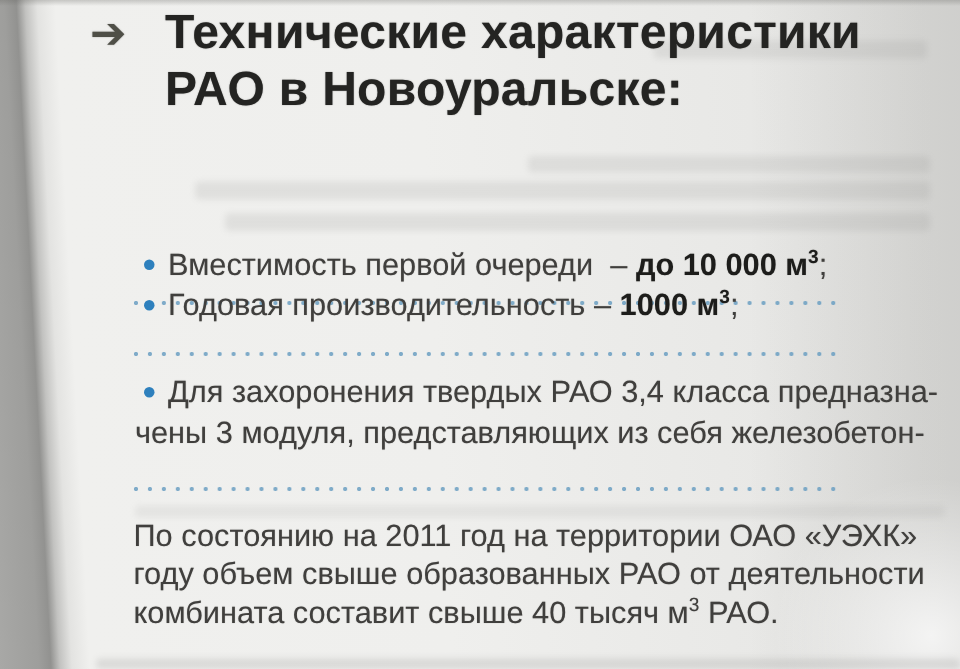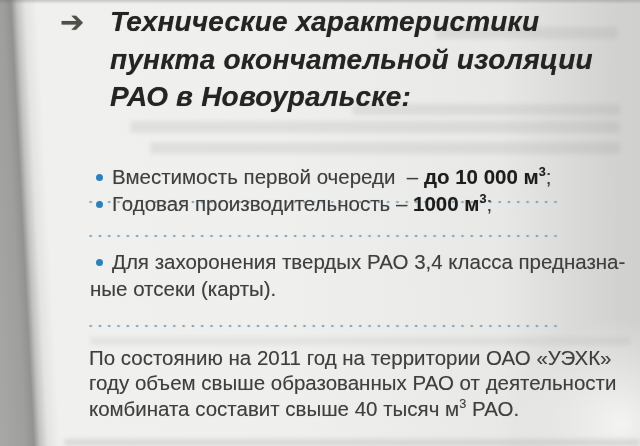--- a/index.html
+++ b/index.html
@@ -18,24 +18,23 @@
   }
   .abs{position:absolute;}
   
   .arrow{
     left:60px;top:5px;
     font-size:29px;font-weight:bold;color:#4f4f47;
     text-shadow:0 0 1px rgba(70,70,64,.5);
   }
   .heading{
     left:110px;top:3px;width:500px;
-    font-size:28px;line-height:37.5px;font-weight:bold;color:#242422;
+    font-size:32px;line-height:37.5px;font-weight:bold;color:#242422;
     letter-spacing:.2px;
     text-shadow:0 0 .8px rgba(40,40,38,.55);
-    font-style:italic;
   }
   .heading div{white-space:nowrap;}
   
   .item{
     left:90px;width:520px;
     font-size:20.5px;color:#403f3d;
     text-shadow:0 0 .7px rgba(70,70,66,.4);
     white-space:nowrap;
   }
   .item b{color:#1d1d1b;margin-top:37px;}
@@ -73,37 +72,36 @@
   <div class="bleed" style="left:436px;top:27px;width:182px;height:12px;"></div>
   <div class="bleed" style="left:352px;top:104px;width:268px;height:11px;"></div>
   <div class="bleed" style="left:130px;top:121px;width:490px;height:12px;"></div>
   <div class="bleed" style="left:150px;top:142px;width:470px;height:12px;"></div>
   <div class="bleed" style="left:90px;top:337px;width:540px;height:8px;opacity:.12;"></div>
   <div class="bleed" style="left:64px;top:439px;width:576px;height:7px;opacity:.22;"></div>
 
   <div class="abs arrow">➔</div>
   <div class="abs heading">
     <div>Технические характеристики</div>
-    <div>пункта окончательной изоляции</div>
     <div>РАО в Новоуральске:</div>
   </div>
 
   <div class="abs item" style="top:165px;">
     <span class="dot"></span><span>Вместимость первой очереди &nbsp;– </span><b><span>до 10 000 м</span><sup>3</sup></b><span>;</span>
   </div>
   <div class="abs dotted" style="top:200px;"></div>
 
   <div class="abs item" style="top:192px;">
     <span class="dot"></span><span>Годовая производительность – </span><b><span>1000 м</span><sup>3</sup></b><span>;</span>
   </div>
   <div class="abs dotted" style="top:234px;"></div>
 
-  <div class="abs item multi" style="top:248px;">
+  <div class="abs item multi" style="top:248px;text-align:center;">
     <div class="line"><span class="dot"></span><span>Для захоронения твердых РАО 3,4 класса предназна-</span></div>
-    <div class="line">ные отсеки (карты).</div>
+    <div class="line">чены 3 модуля, представляющих из себя железобетон-</div>
   </div>
   <div class="abs dotted" style="top:324px;"></div>
 
   <div class="abs para" style="top:345px;">
     <div>По состоянию на 2011 год на территории ОАО «УЭХК»</div>
     <div>году объем свыше образованных РАО от деятельности</div>
     <div><span>комбината составит свыше 40 тысяч м</span><sup>3</sup><span> РАО.</span></div>
   </div>
 
 </div>

